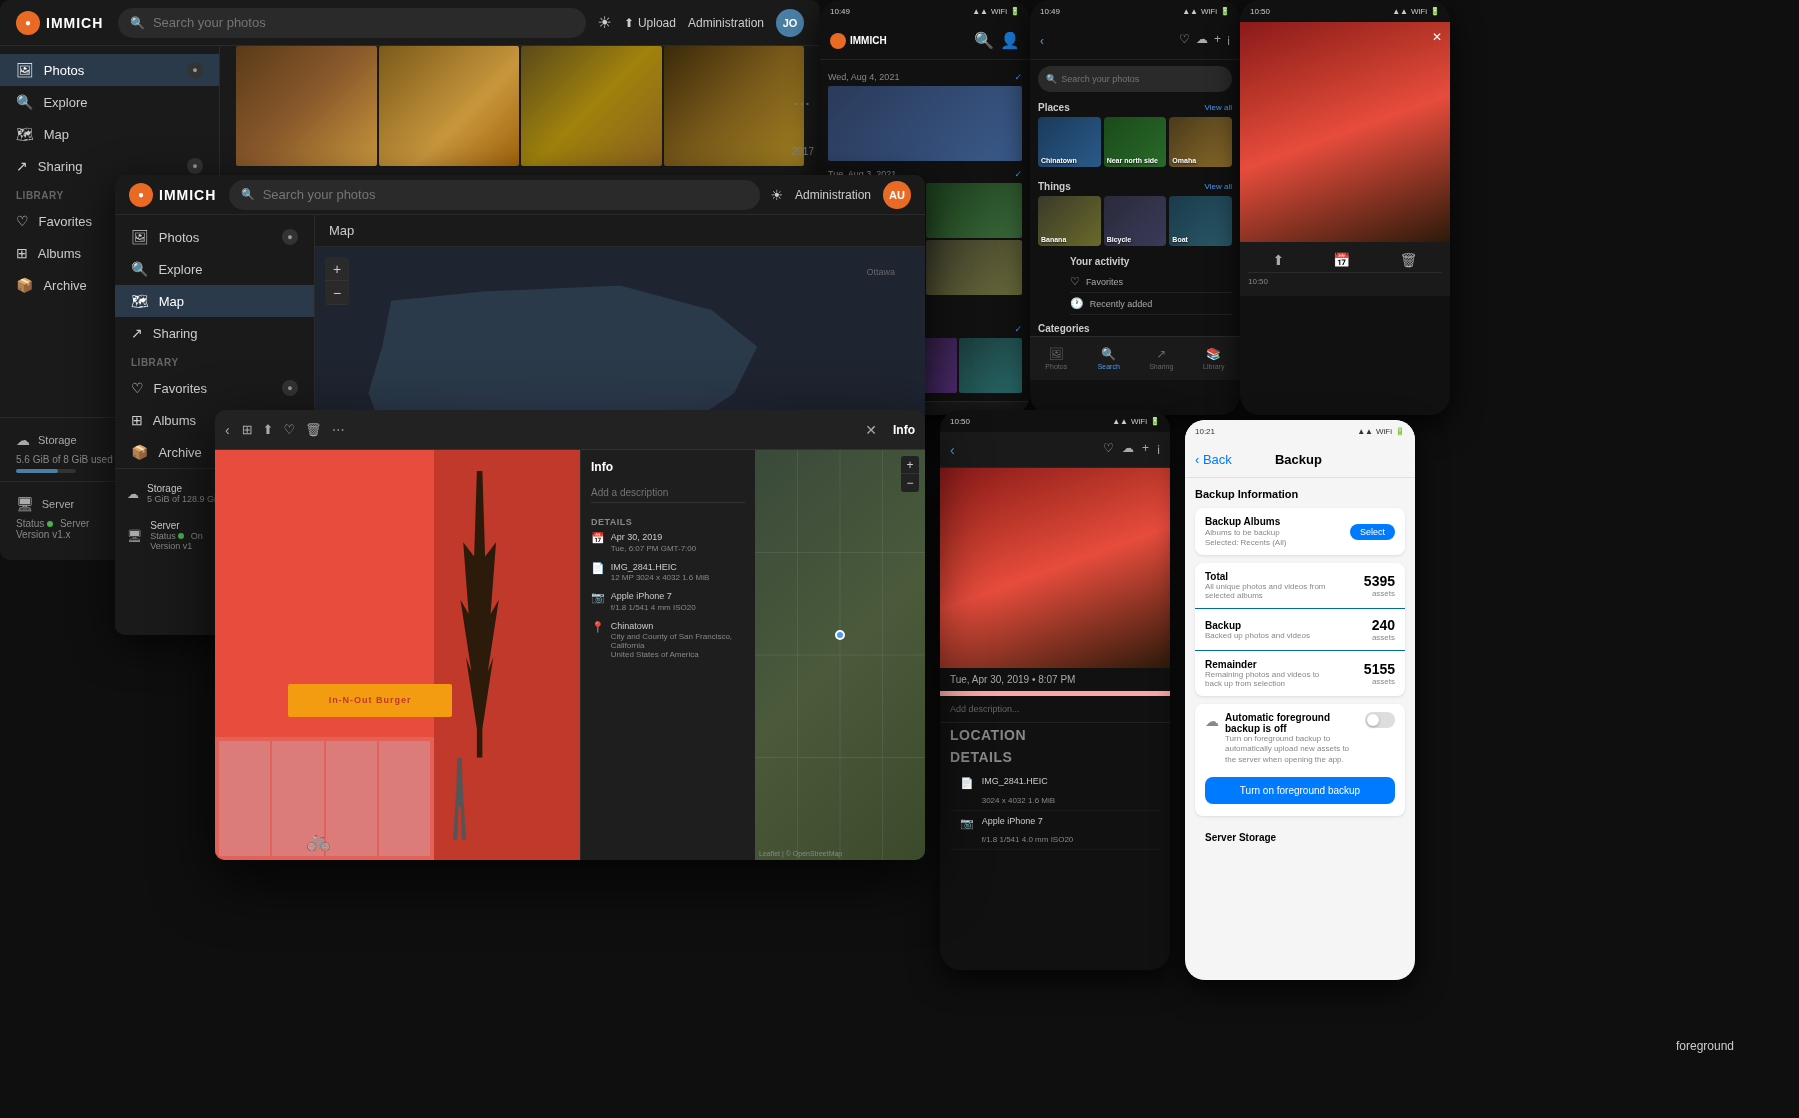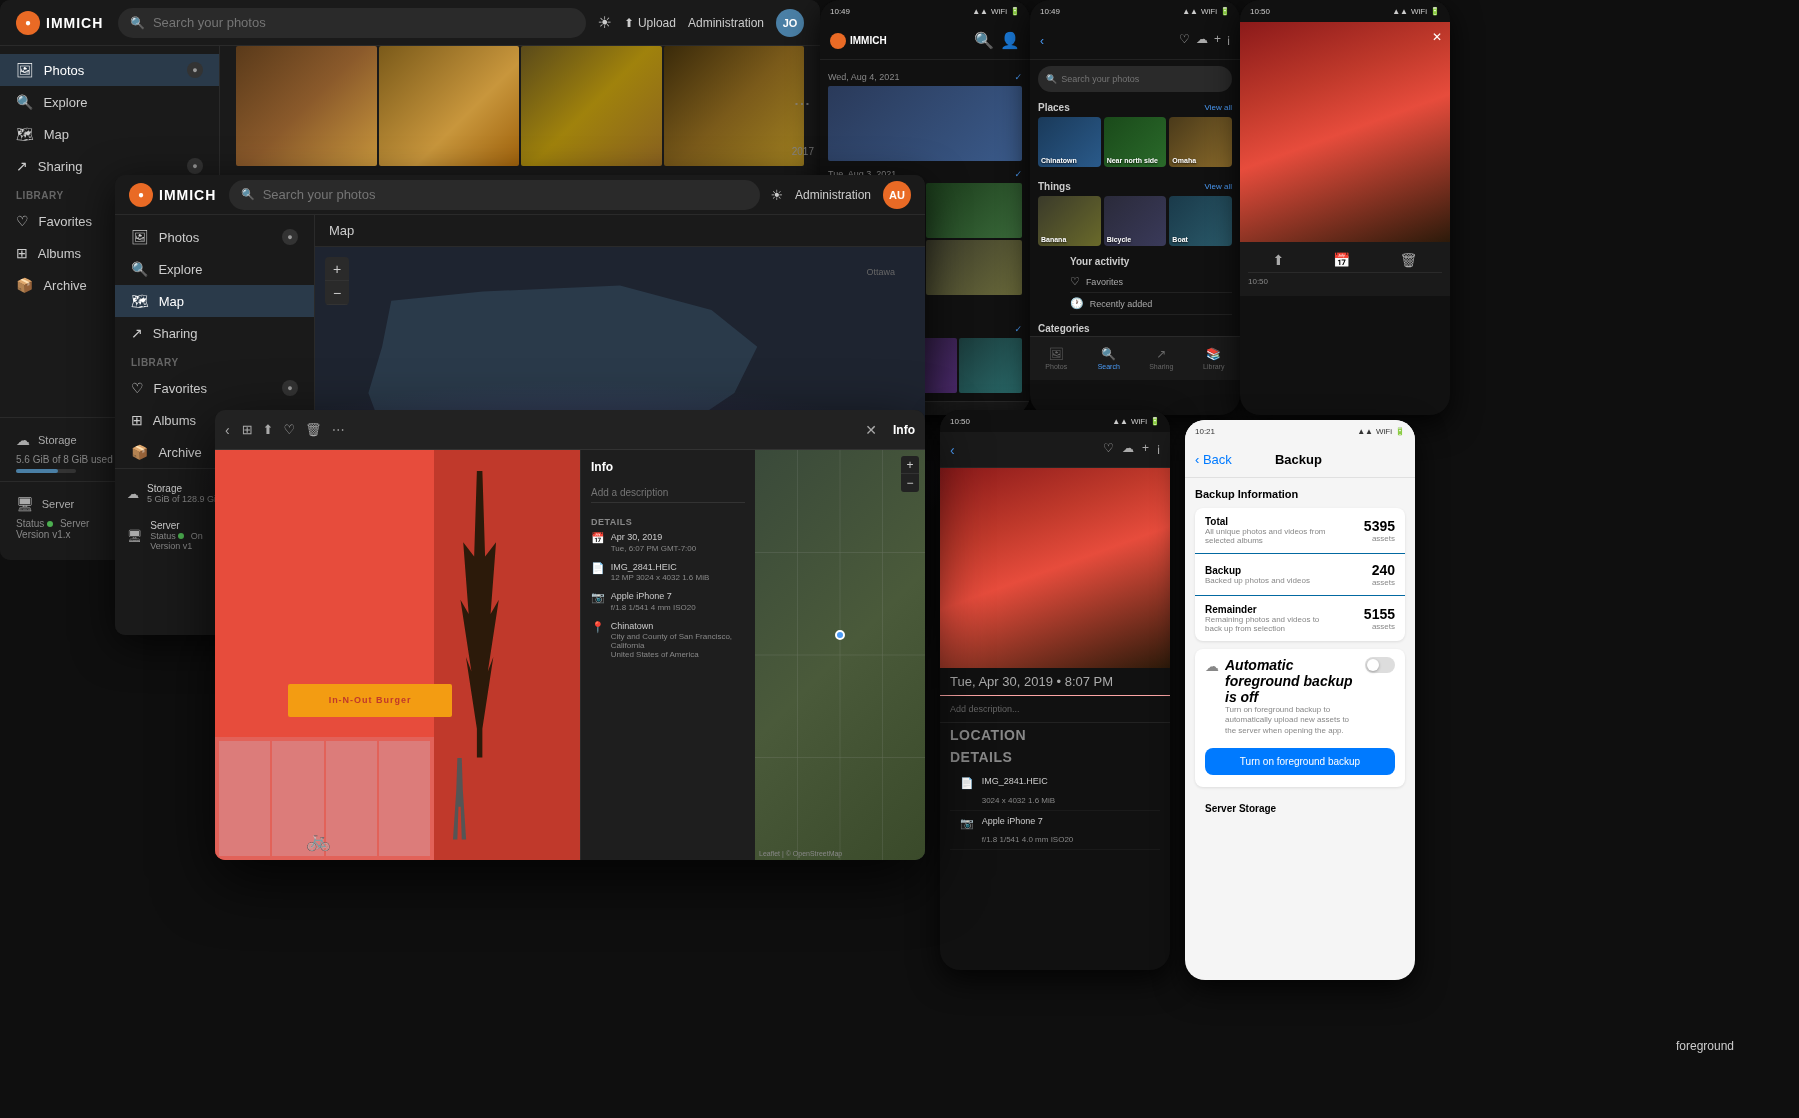--- a/index.html
+++ b/index.html
@@ -731,21 +731,21 @@
     .mob5-stat-desc { font-size: 8px; color: #888; max-width: 130px; }
     .mob5-stat-val { font-size: 14px; font-weight: 700; color: #000; text-align: right; }
     .mob5-stat-unit { font-size: 8px; color: #888; }
     .mob5-toggle-row {
       display: flex;
       align-items: flex-start;
       justify-content: space-between;
       padding: 8px 10px;
     }
     .mob5-toggle-text { }
-    .mob5-toggle-title { font-size: 14px; font-weight: 600; color: #000; font-style: italic; }
+    .mob5-toggle-title { font-size: 10px; font-weight: 600; color: #000; }
     .mob5-toggle-desc { font-size: 8px; color: #888; max-width: 140px; line-height: 1.3; }
     .mob5-toggle {
       width: 30px; height: 16px;
       background: #ddd;
       border-radius: 8px;
       position: relative;
       flex-shrink: 0;
       margin-left: 6px;
     }
     .mob5-toggle::after {
@@ -1370,21 +1370,21 @@
     <span class="mob4-back">‹</span>
     <div class="mob4-actions">
       <span>♡</span>
       <span>☁</span>
       <span>+</span>
       <span>ℹ</span>
     </div>
   </div>
   <div class="mob4-image"></div>
 
-  <div style="padding:6px 10px;color:#aaa;font-size:13px;border-bottom:1px solid #fca5a5;">
+  <div style="padding:6px 10px;color:#aaa;font-size:10px;border-bottom:5px solid #fca5a5;">
     <span>Tue, Apr 30, 2019 • 8:07 PM</span>
   </div>
 
   <div class="mob4-image-desc">
     <span style="color:#666;">Add description...</span>
   </div>
 
   <div class="mob4-section-label">LOCATION</div>
 
   <div class="mob4-section-label">DETAILS</div>
@@ -1416,20 +1416,30 @@
     </div>
   </div>
   <div class="mob5-nav">
     <span class="mob5-back-btn">‹ Back</span>
     <span class="mob5-title">Backup</span>
     <span style="width:40px;"></span>
   </div>
   <div class="mob5-content">
     <div class="mob5-section-title">Backup Information</div>
 
+    <div class="mob5-card">
+      <div class="mob5-card-row">
+        <div>
+          <div class="mob5-card-title">Backup Albums</div>
+          <div class="mob5-card-subtitle">Albums to be backup</div>
+          <div class="mob5-card-subtitle">Selected: Recents (All)</div>
+        </div>
+        <button class="mob5-select-btn">Select</button>
+      </div>
+    </div>
 
     <div class="mob5-card">
 
       <div class="mob5-stat-row">
         <div class="mob5-stat-left">
           <div class="mob5-stat-name">Total</div>
           <div class="mob5-stat-desc">All unique photos and videos from selected albums</div>
         </div>
         <div style="text-align:right;">
           <div class="mob5-stat-val">5395</div>

